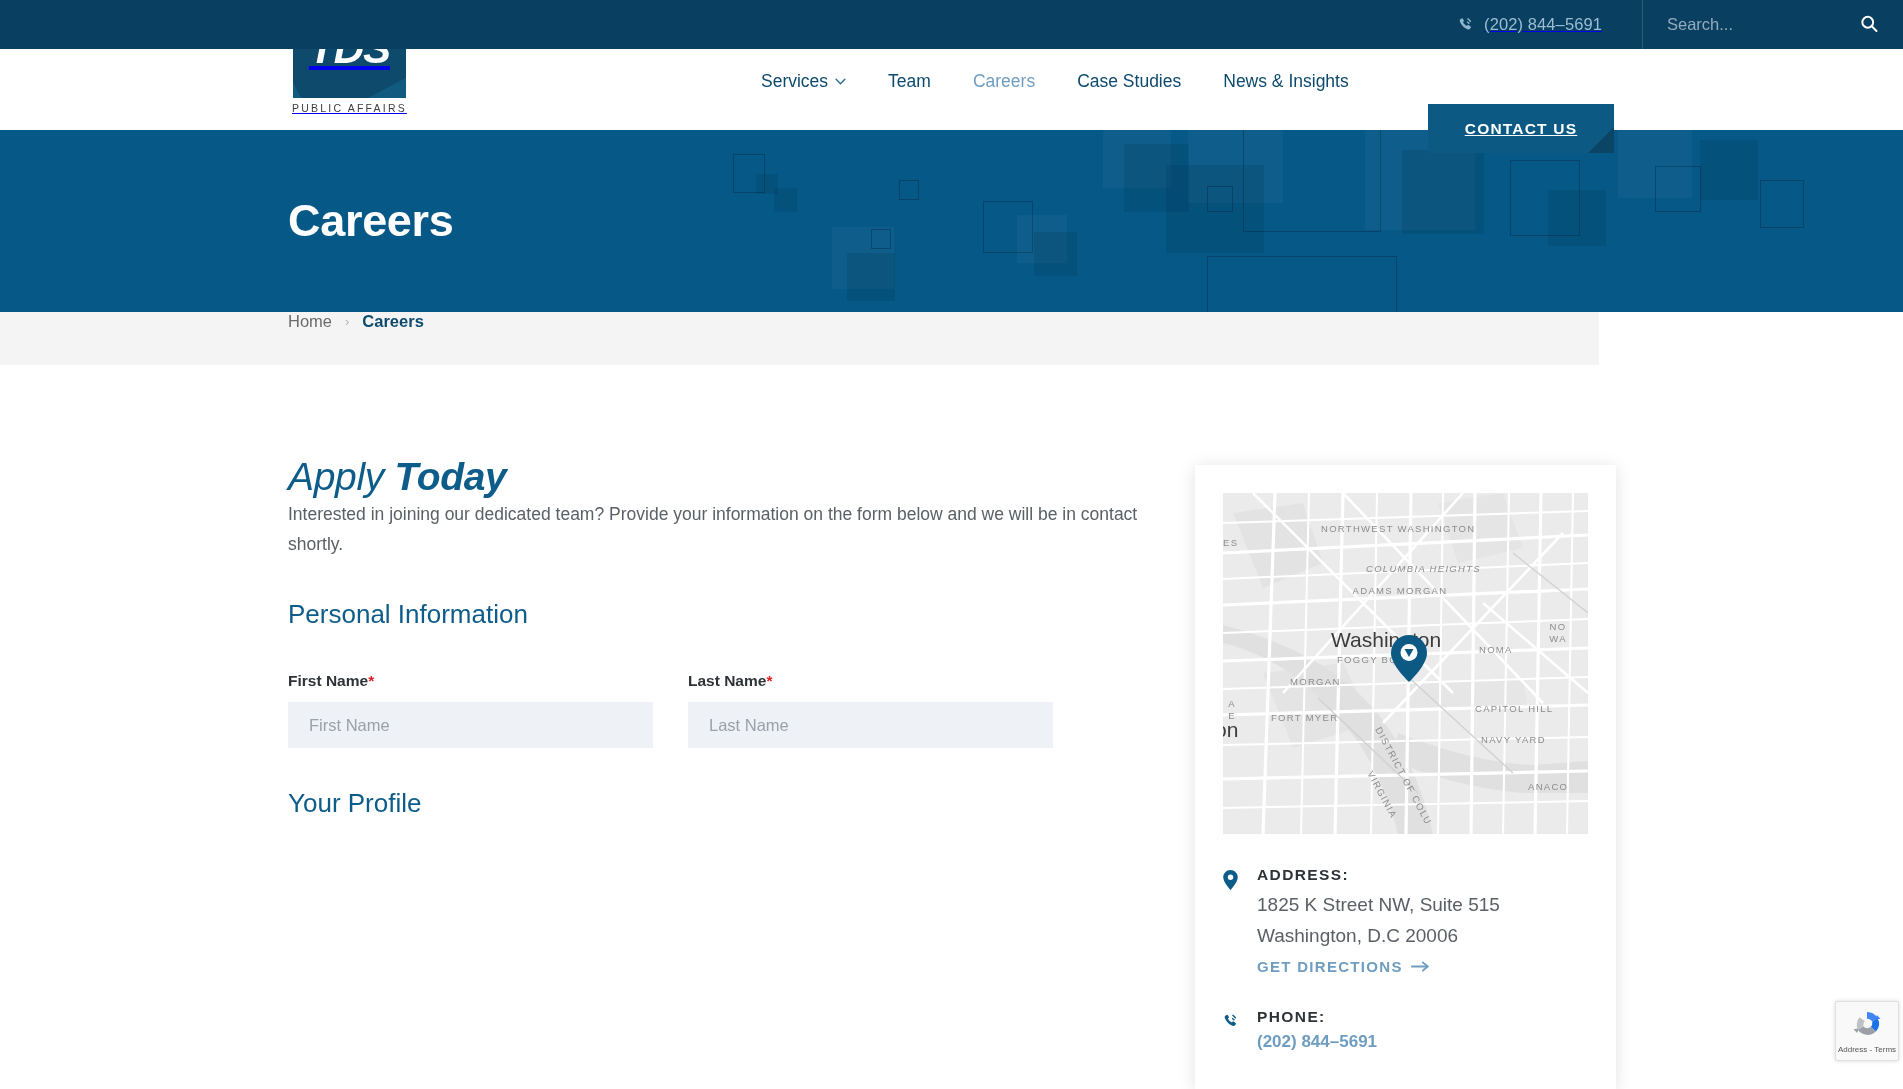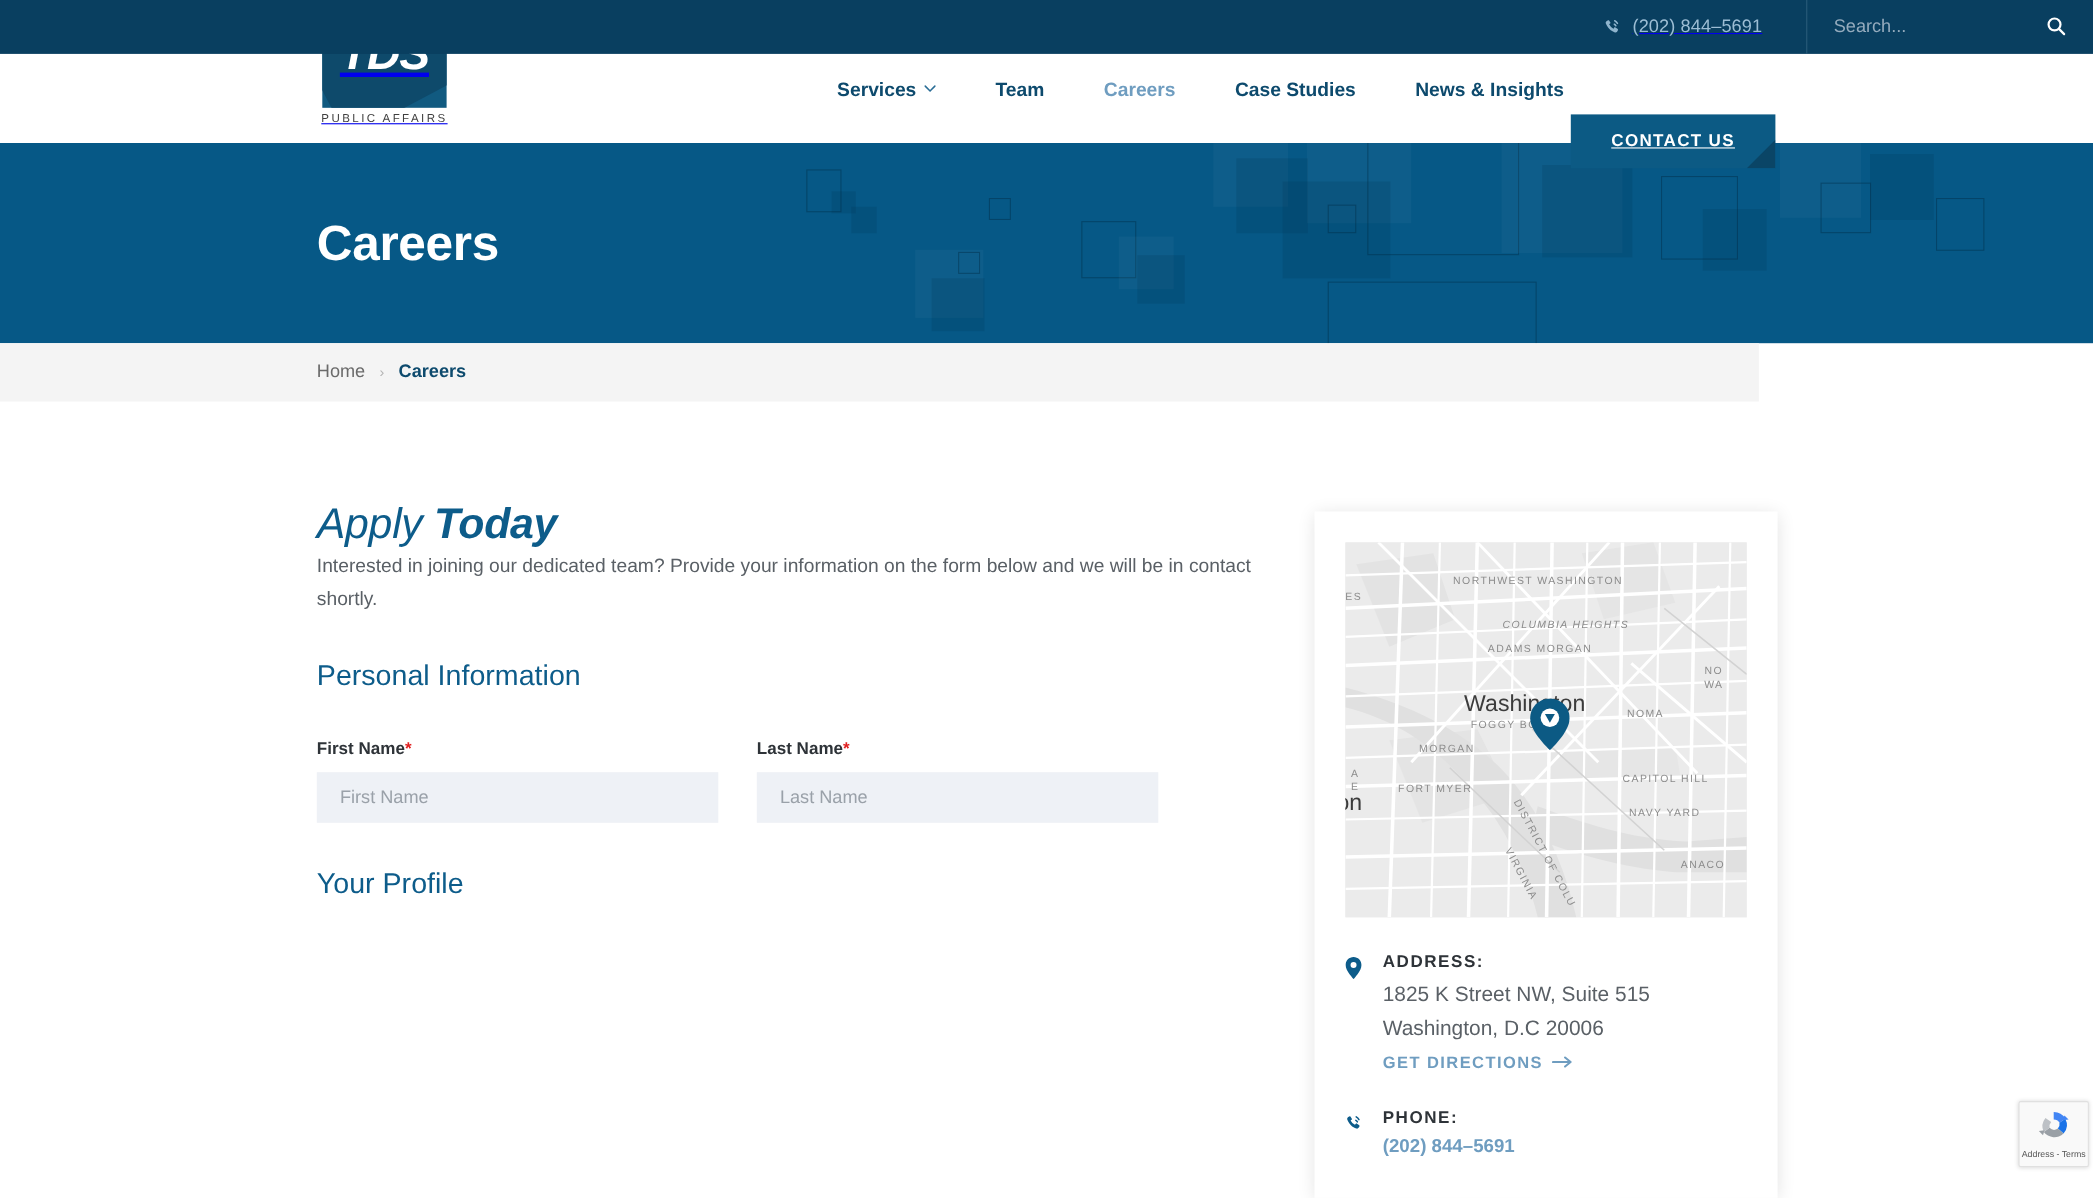--- a/index.html
+++ b/index.html
@@ -125,22 +125,21 @@
     letter-spacing: 2.2px;
     color: #3f3f3f;
     font-weight: 500;
   }
   .nav {
     position: absolute;
     left: 740px; top: 0;
     height: 64px;
     display: flex;
     align-items: center;
-    gap: 12px;
-    font-weight: bold;
+    gap: 0;
   }
   .nav-item {
     font-size: 17.5px;
     color: #0d4a6d;
     padding: 0 21px;
     text-decoration: none;
     white-space: nowrap;
     display: flex; align-items: center; gap: 7px;
     cursor: pointer;
   }
@@ -197,21 +196,21 @@
     letter-spacing: -0.3px;
   }
 
   
   .crumbbar {
     position: absolute;
     top: 312px; left: 0;
     width: 1599px; height: 53px;
     background: #f4f4f4;
     display: flex;
-    align-items: center;
+    align-items: flex-start;
   }
   .crumbs {
     margin-left: 288px;
     display: flex;
     align-items: center;
     gap: 13px;
     font-size: 16.5px;
   }
   .crumb-home { color: #6b6b6b; text-decoration: none; cursor: pointer; }
   .crumb-sep { color: #b4b4b4; font-size: 13px; }
@@ -568,21 +567,21 @@
     <div class="map-label big" style="left:108px; top:134px;">Washington</div>
     <div class="map-label" style="left:114px; top:161px;">FOGGY BO</div>
     <div class="map-label" style="left:67px;  top:183px;">MORGAN</div>
     <div class="map-label" style="left:48px;  top:219px;">FORT MYER</div>
     <div class="map-label" style="left:256px; top:151px;">NOMA</div>
     <div class="map-label" style="left:252px; top:210px;">CAPITOL HILL</div>
     <div class="map-label" style="left:258px; top:241px;">NAVY YARD</div>
     <div class="map-label" style="left:160px; top:232px; transform:rotate(62deg); transform-origin:left top;">DISTRICT OF COLU</div>
     <div class="map-label" style="left:152px; top:276px; transform:rotate(62deg); transform-origin:left top;">VIRGINIA</div>
     <div class="map-label" style="left:305px; top:288px;">ANACO</div>
-    <div class="map-label" style="left:320px; top:112px; width:30px; white-space:normal;">NO WA</div>
+    <div class="map-label" style="left:320px; top:128px; width:30px; white-space:normal;">NO WA</div>
     <div class="map-label" style="left:0px;   top:32px;margin-top:12px;">ES</div>
     <div class="map-label" style="left:0px;   top:205px; width:18px; white-space:normal;">A E</div>
     <div class="map-label big" style="left:-8px; top:224px;">on</div>
 
     <div class="map-pin">
       <svg width="36" height="47" viewBox="0 0 36 47">
         <path d="M18 0C8.06 0 0 8.06 0 18c0 12.5 18 29 18 29s18-16.5 18-29C36 8.06 27.94 0 18 0z" fill="#0c5a84"></path>
         <circle cx="18" cy="17.5" r="8.5" fill="#ffffff"></circle>
         <path d="M13.5 14 L18 22 L22.5 14 Z" fill="#0c5a84"></path>
       </svg>

